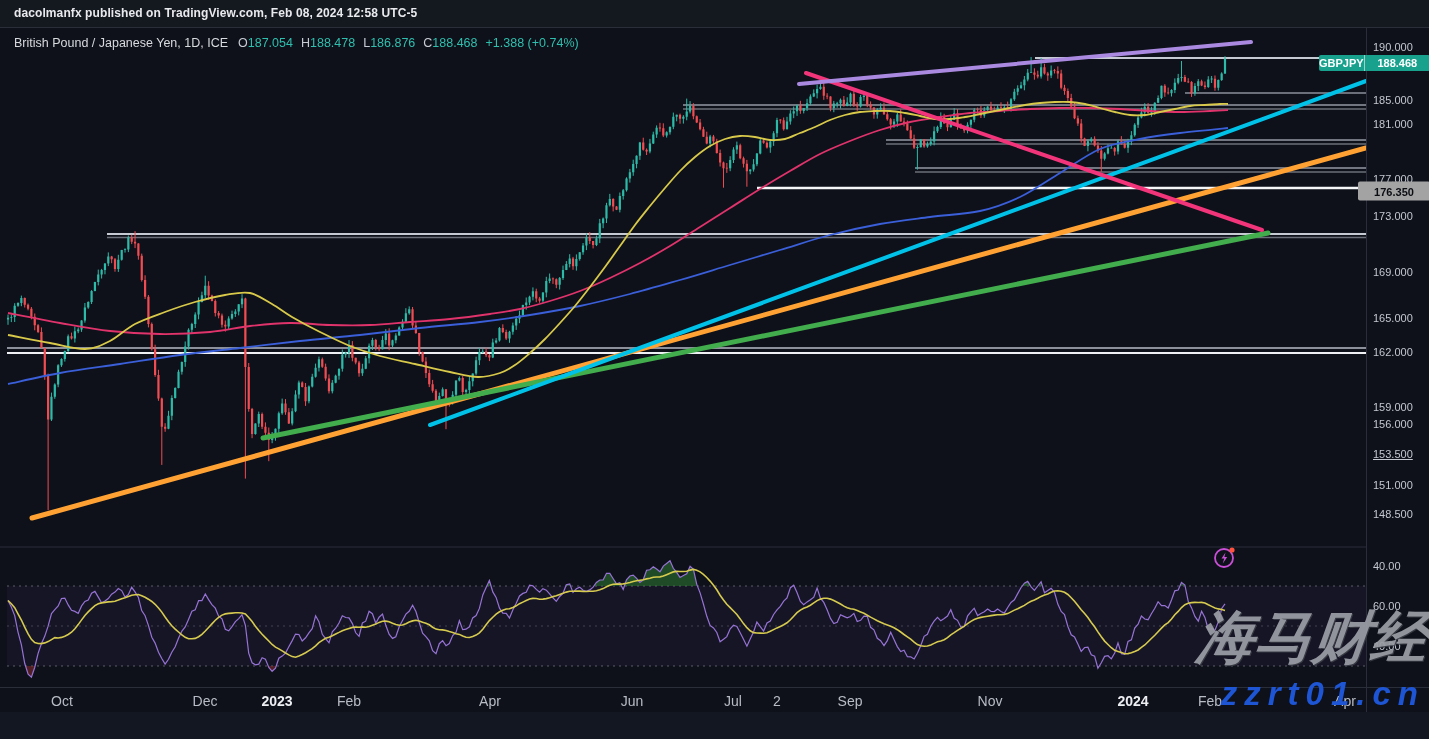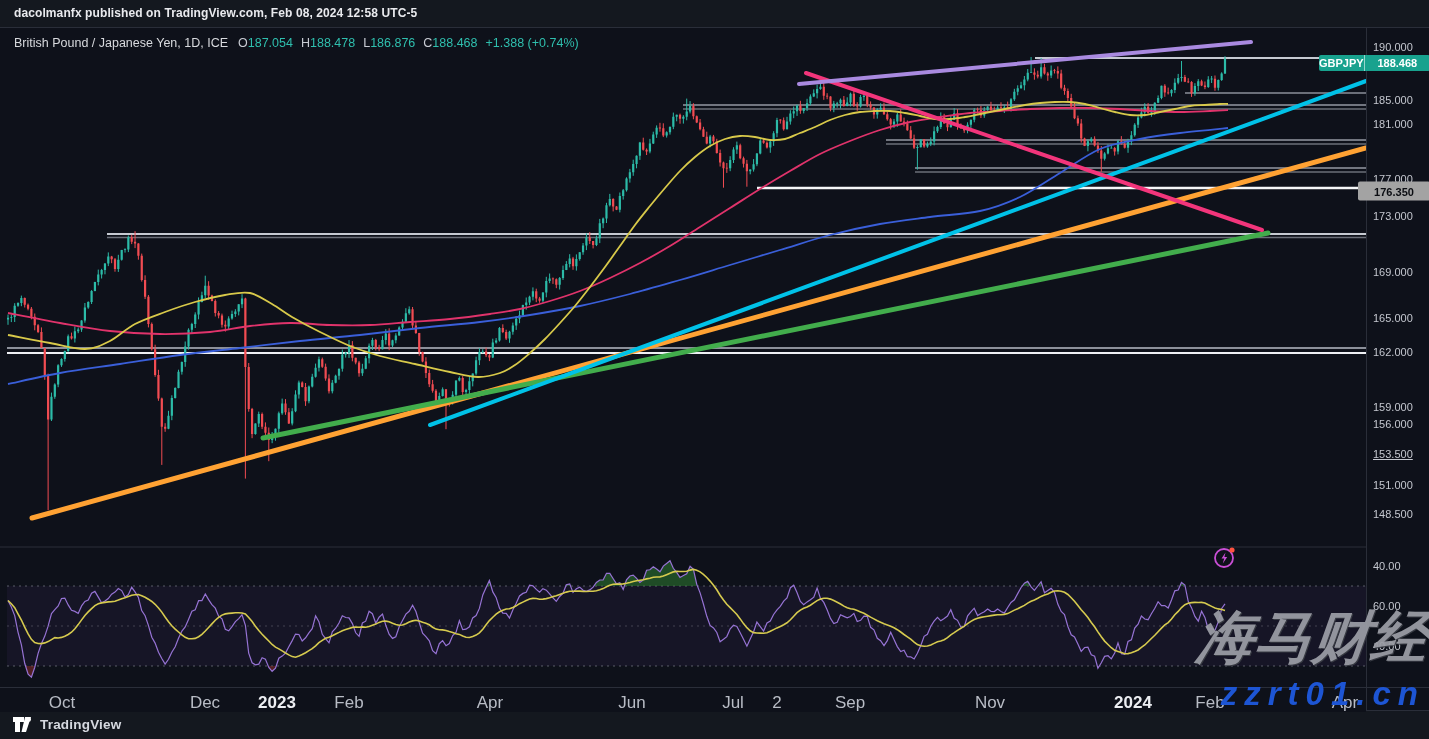--- a/index.html
+++ b/index.html
@@ -18,21 +18,21 @@
   .rsi-label{position:absolute;left:6px;transform:translateY(-50%);font-size:11px;color:#c4c7cf;}
   .teal-badge{position:absolute;left:-48px;width:111px;height:16px;transform:translateY(-50%);
       border-radius:2px;display:flex;align-items:center;z-index:6;}
   .teal-badge .sym{flex:0 0 44px;text-align:center;font-size:11px;font-weight:700;color:#fff;}
   .teal-badge .dv{width:1px;height:16px;background:rgba(255,255,255,.55);}
   .teal-badge .pr{flex:1;text-align:center;font-size:11px;font-weight:700;color:#fff;}
   .white-badge{position:absolute;left:-9px;width:72px;height:19px;transform:translateY(-50%);
       background:#a3a3a3;border-radius:2px;display:flex;align-items:center;justify-content:center;
       font-size:11px;font-weight:700;color:#0b0d12;z-index:6;}
   .time-axis{position:absolute;left:0;top:659px;width:1366px;height:24px;border-top:1px solid #2a2e39;background:#0e111a;z-index:3;}
-  .ta-label{position:absolute;top:5px;transform:translateX(-50%);font-size:17px;color:#b8bcc5;}
+  .ta-label{position:absolute;top:5px;transform:translateX(-50%);font-size:14px;color:#b8bcc5;}
   .ta-label.year{color:#eceef2;font-weight:700;}
   .axis-corner{position:absolute;left:1366px;top:659px;width:63px;height:24px;border-top:1px solid #2a2e39;border-left:1px solid #2a2e39;background:#0e111a;}
   .footer{position:absolute;left:0;top:710px;width:100%;height:29px;background:#14181f;border-top:1px solid #2a2e39;}
   .brand{position:absolute;left:12px;top:5px;display:flex;align-items:center;gap:7px;}
   .brand span{font-size:13.5px;font-weight:700;color:#d6d9e0;letter-spacing:.2px;}
   .wm1{position:absolute;right:0px;bottom:34px;font-size:57px;font-weight:800;font-style:italic;
        color:#9c9ea6;letter-spacing:1px;transform:skewX(-6deg);opacity:.93;z-index:9;
        text-shadow:1px 1px 0 #3a3d45;white-space:nowrap;}
   .wm2{position:absolute;right:4px;bottom:-2px;font-size:33px;font-weight:800;font-style:italic;
        color:#1d55d4;letter-spacing:7px;z-index:9;white-space:nowrap;}
@@ -158,23 +158,13 @@
         <circle cx="12" cy="14" r="9" fill="none" stroke="#c94fd6" stroke-width="1.8"></circle>
         <path d="M13.5 8.5 L9.5 14.5 L12.2 14.5 L10.8 19.5 L15.2 13 L12.4 13 Z" fill="#c94fd6"></path>
         <circle cx="20" cy="6" r="2.6" fill="#ff5340"></circle>
       </svg>
     </div>
 
     <div class="wm1">海马财经</div>
     <div class="wm2">zzrt01.cn</div>
   </div>
 
-  <div class="footer">
-    <div class="brand">
-      <svg width="21" height="17" viewBox="0 0 21 17">
-        <path d="M1 1 h11 v5 h-4 v10 h-5 V6 H1 Z" fill="#fff"></path>
-        <path d="M13 1 h6 l-5 15 h-4.5 Z" fill="#fff"></path>
-        <circle cx="16.6" cy="3.4" r="2.4" fill="#fff"></circle>
-      </svg>
-      <span>TradingView</span>
-    </div>
-  </div>
 </div>
 
 </body></html>

